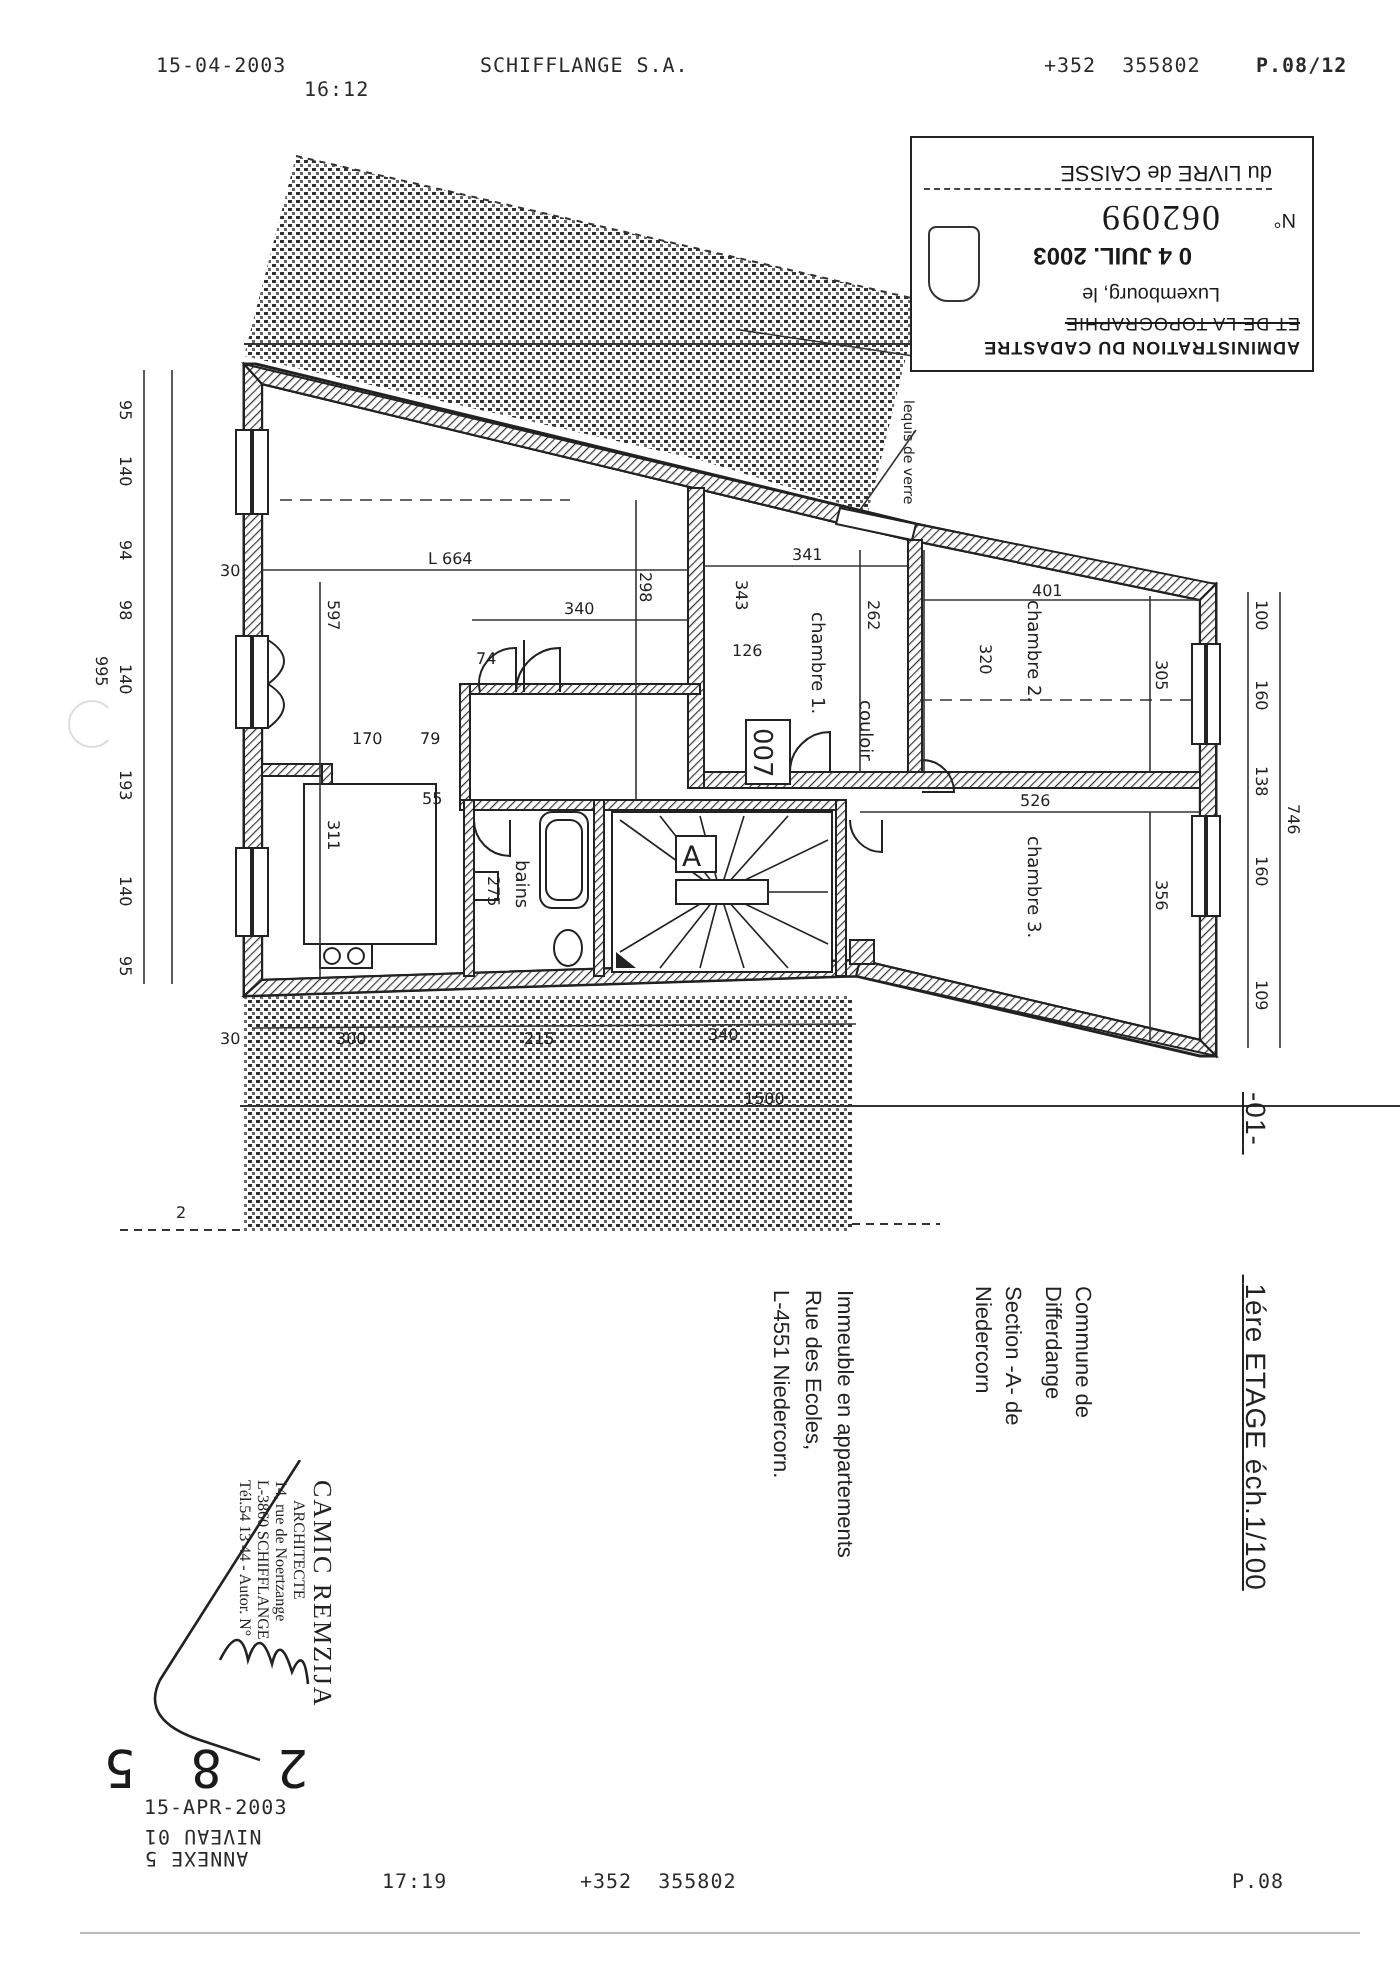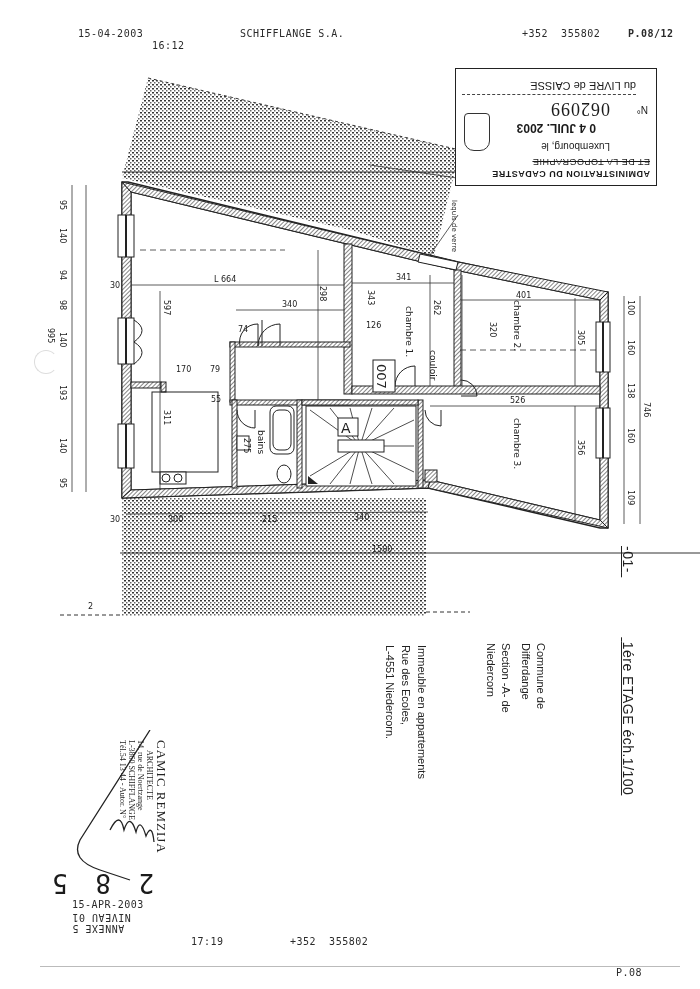--- a/index.html
+++ b/index.html
@@ -253,15 +253,15 @@
 </svg>
 
 <div class="rot180" style="left:46px; top:868px; font-family:'DejaVu Sans Mono', monospace; font-size:26px; letter-spacing:6px;">2 8 5</div>
 <div class="rot180 fax" style="left:72px; top:912px;">NIVEAU 01</div>
 <div class="rot180 fax" style="left:72px; top:923px;">ANNEXE 5</div>
 
 <div>
   <span class="fax" style="left:72px; top:899px;text-align:right;">15-APR-2003</span>
   <span class="fax" style="left:166px; top:936px;margin-left:25px;">17:19</span>
   <span class="fax" style="left:290px; top:936px;">+352  355802</span>
-  <span class="fax" style="left:616px; top:967px;text-align:center;">P.08</span>
+  <span class="fax" style="left:616px; top:936px;text-align:center;">P.08</span>
 </div>
 <div class="bottom-rule"></div>
 
 </body></html>

